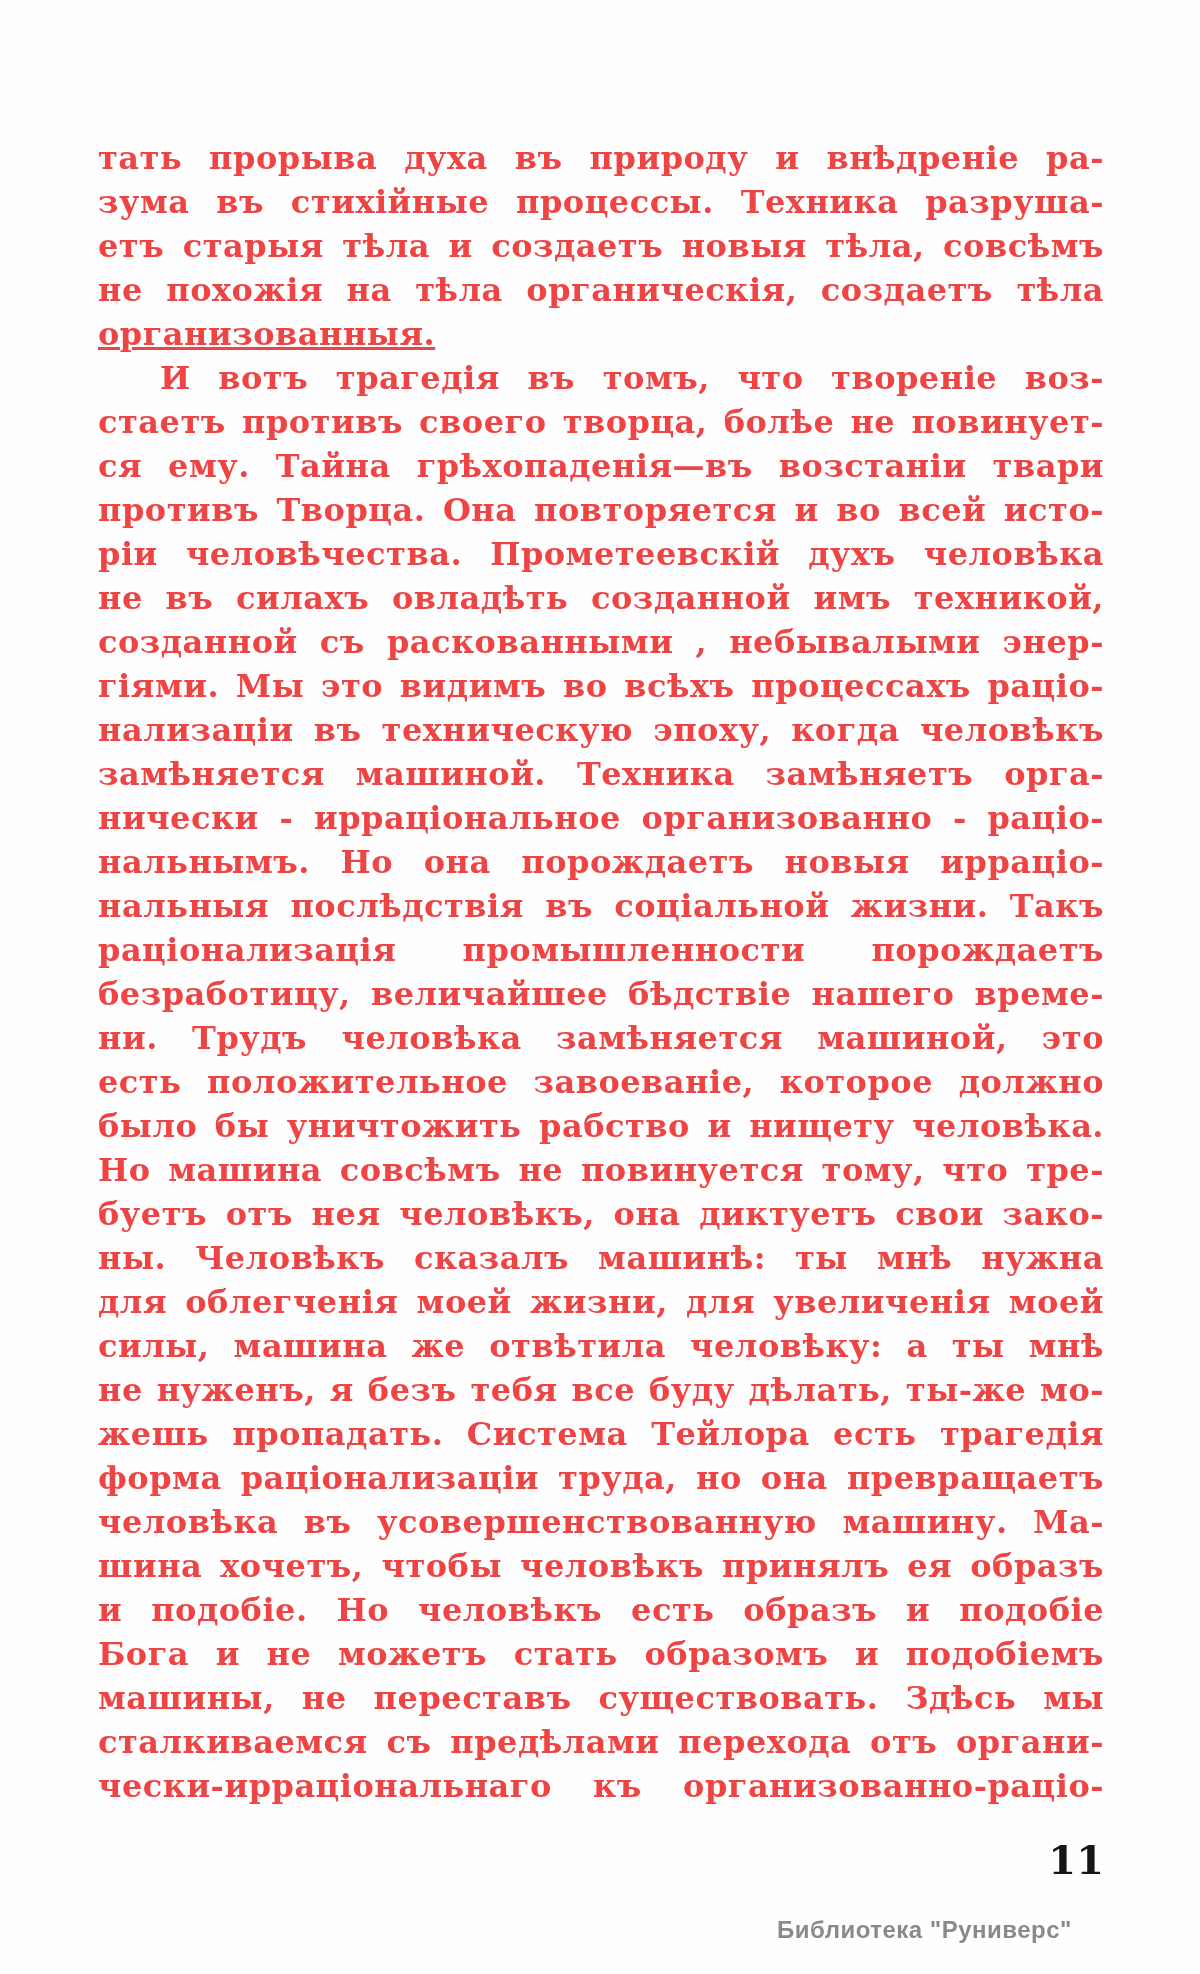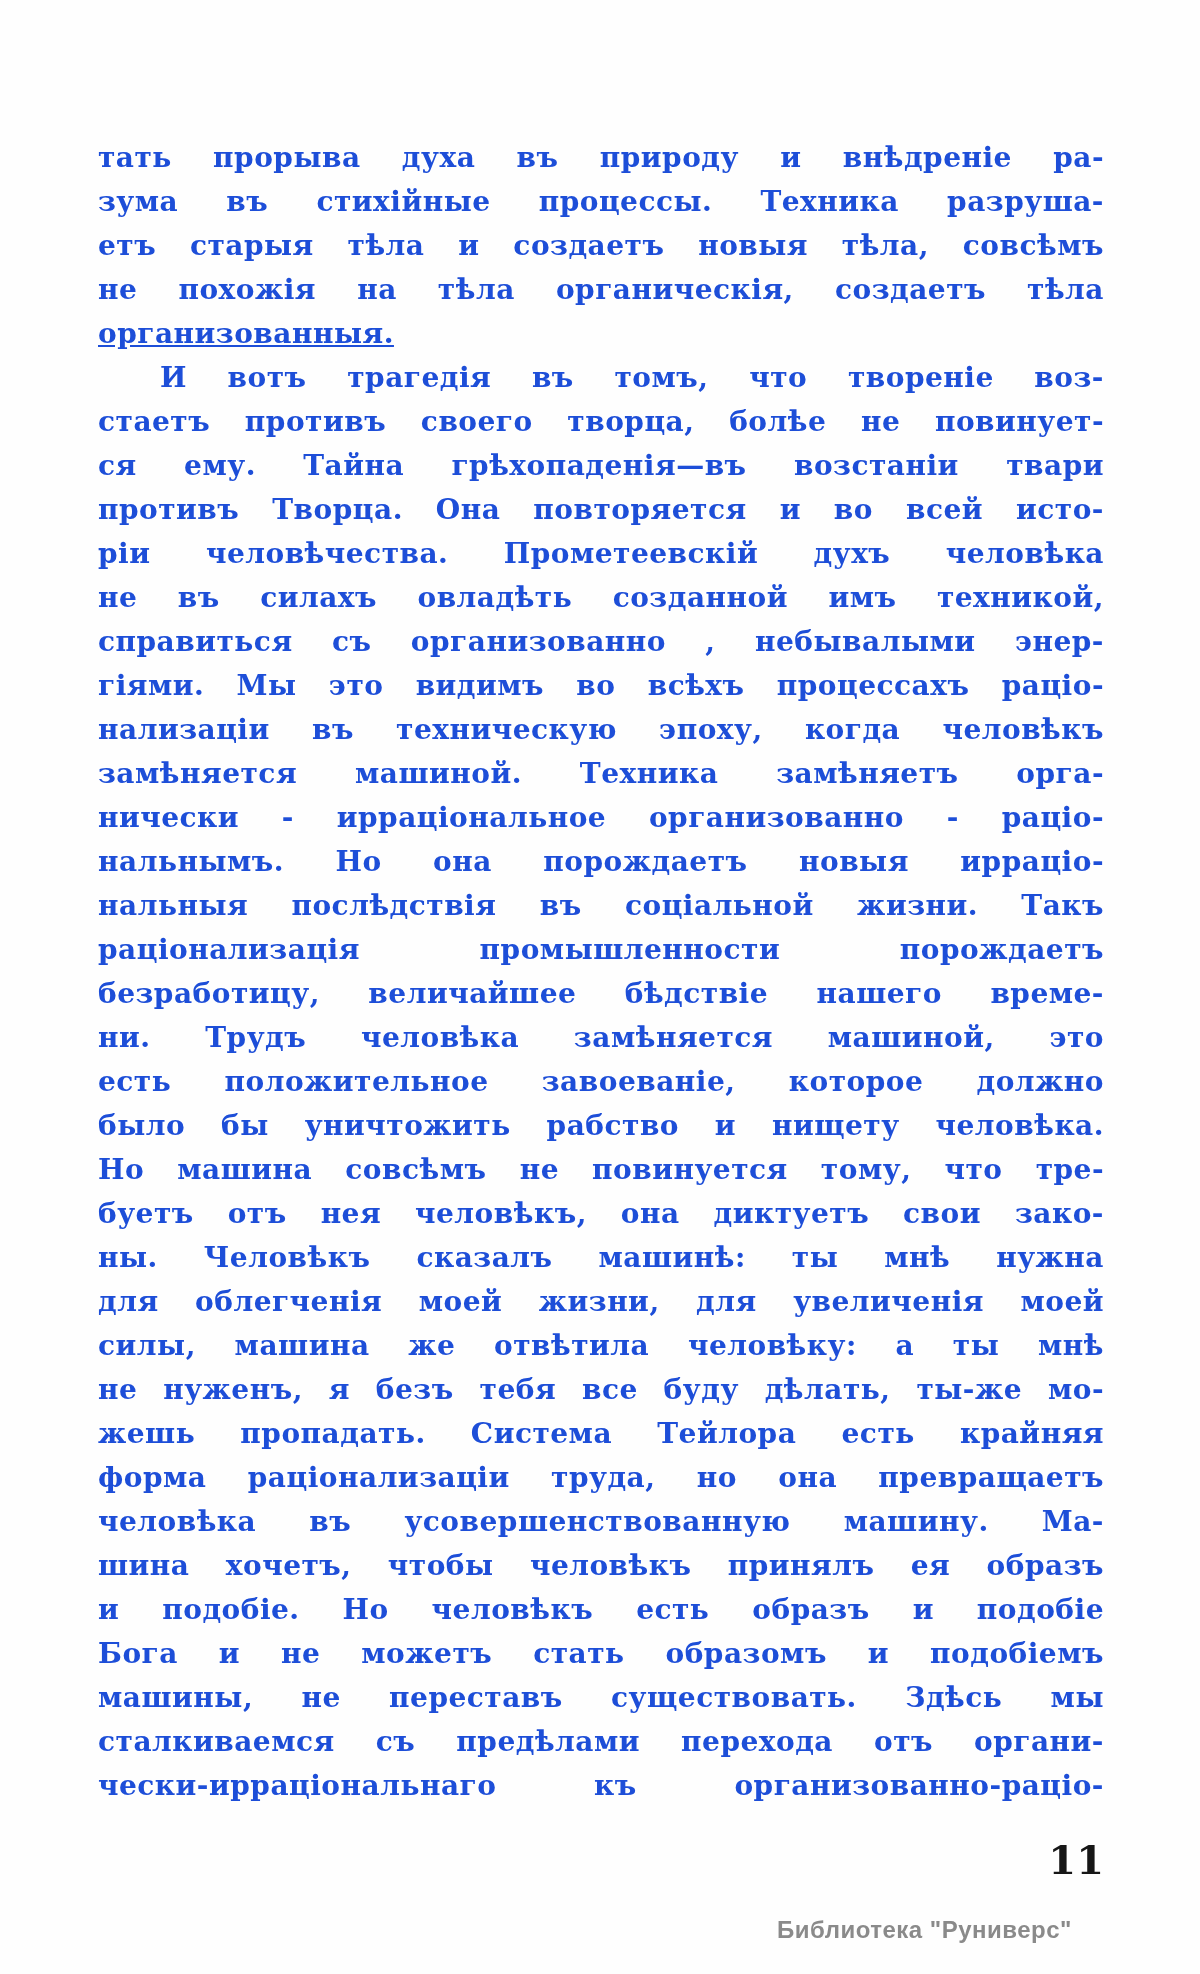--- a/index.html
+++ b/index.html
@@ -15,24 +15,24 @@
     overflow: hidden;
     font-family: "DejaVu Serif", serif;
   }
   .text-block {
     position: absolute;
     left: 98px;
     top: 136px;
     width: 1006px;
   }
   .line {
-    font-size: 28px;
+    font-size: 32px;
     line-height: 44px;
     font-weight: bold;
-    color: #1d4ed8;
+    color: #ef4444;
     letter-spacing: 0.5px;
     text-align: justify;
     text-align-last: justify;
     white-space: normal;
   }
   .line.no-justify {
     text-align: left;
     text-align-last: left;
     text-decoration: underline;
   }
@@ -68,39 +68,39 @@
       <div class="line">зума въ стихійные процессы. Техника разруша-</div>
       <div class="line">етъ старыя тѣла и создаетъ новыя тѣла, совсѣмъ</div>
       <div class="line">не похожія на тѣла органическія, создаетъ тѣла</div>
       <div class="line no-justify">организованныя.</div>
       <div class="line indent">И вотъ трагедія въ томъ, что твореніе воз-</div>
       <div class="line">стаетъ противъ своего творца, болѣе не повинует-</div>
       <div class="line">ся ему. Тайна грѣхопаденія—въ возстаніи твари</div>
       <div class="line">противъ Творца. Она повторяется и во всей исто-</div>
       <div class="line">ріи человѣчества. Прометеевскій духъ человѣка</div>
       <div class="line">не въ силахъ овладѣть созданной имъ техникой,</div>
-      <div class="line">справиться съ организованно , небывалыми энер-</div>
+      <div class="line">созданной съ раскованными , небывалыми энер-</div>
       <div class="line">гіями. Мы это видимъ во всѣхъ процессахъ раціо-</div>
       <div class="line">нализаціи въ техническую эпоху, когда человѣкъ</div>
       <div class="line">замѣняется машиной. Техника замѣняетъ орга-</div>
       <div class="line">нически - ирраціональное организованно - раціо-</div>
       <div class="line">нальнымъ. Но она порождаетъ новыя ирраціо-</div>
       <div class="line">нальныя послѣдствія въ соціальной жизни. Такъ</div>
       <div class="line">раціонализація промышленности порождаетъ</div>
       <div class="line">безработицу, величайшее бѣдствіе нашего време-</div>
       <div class="line">ни. Трудъ человѣка замѣняется машиной, это</div>
       <div class="line">есть положительное завоеваніе, которое должно</div>
       <div class="line">было бы уничтожить рабство и нищету человѣка.</div>
       <div class="line">Но машина совсѣмъ не повинуется тому, что тре-</div>
       <div class="line">буетъ отъ нея человѣкъ, она диктуетъ свои зако-</div>
       <div class="line">ны. Человѣкъ сказалъ машинѣ: ты мнѣ нужна</div>
       <div class="line">для облегченія моей жизни, для увеличенія моей</div>
       <div class="line">силы, машина же отвѣтила человѣку: а ты мнѣ</div>
       <div class="line">не нуженъ, я безъ тебя все буду дѣлать, ты-же мо-</div>
-      <div class="line">жешь пропадать. Система Тейлора есть крайняя</div>
+      <div class="line">жешь пропадать. Система Тейлора есть трагедія</div>
       <div class="line">форма раціонализаціи труда, но она превращаетъ</div>
       <div class="line">человѣка въ усовершенствованную машину. Ма-</div>
       <div class="line">шина хочетъ, чтобы человѣкъ принялъ ея образъ</div>
       <div class="line">и подобіе. Но человѣкъ есть образъ и подобіе</div>
       <div class="line">Бога и не можетъ стать образомъ и подобіемъ</div>
       <div class="line">машины, не переставъ существовать. Здѣсь мы</div>
       <div class="line">сталкиваемся съ предѣлами перехода отъ органи-</div>
       <div class="line">чески-ирраціональнаго къ организованно-раціо-</div>
     </div>
   <div class="page-number">11</div>

